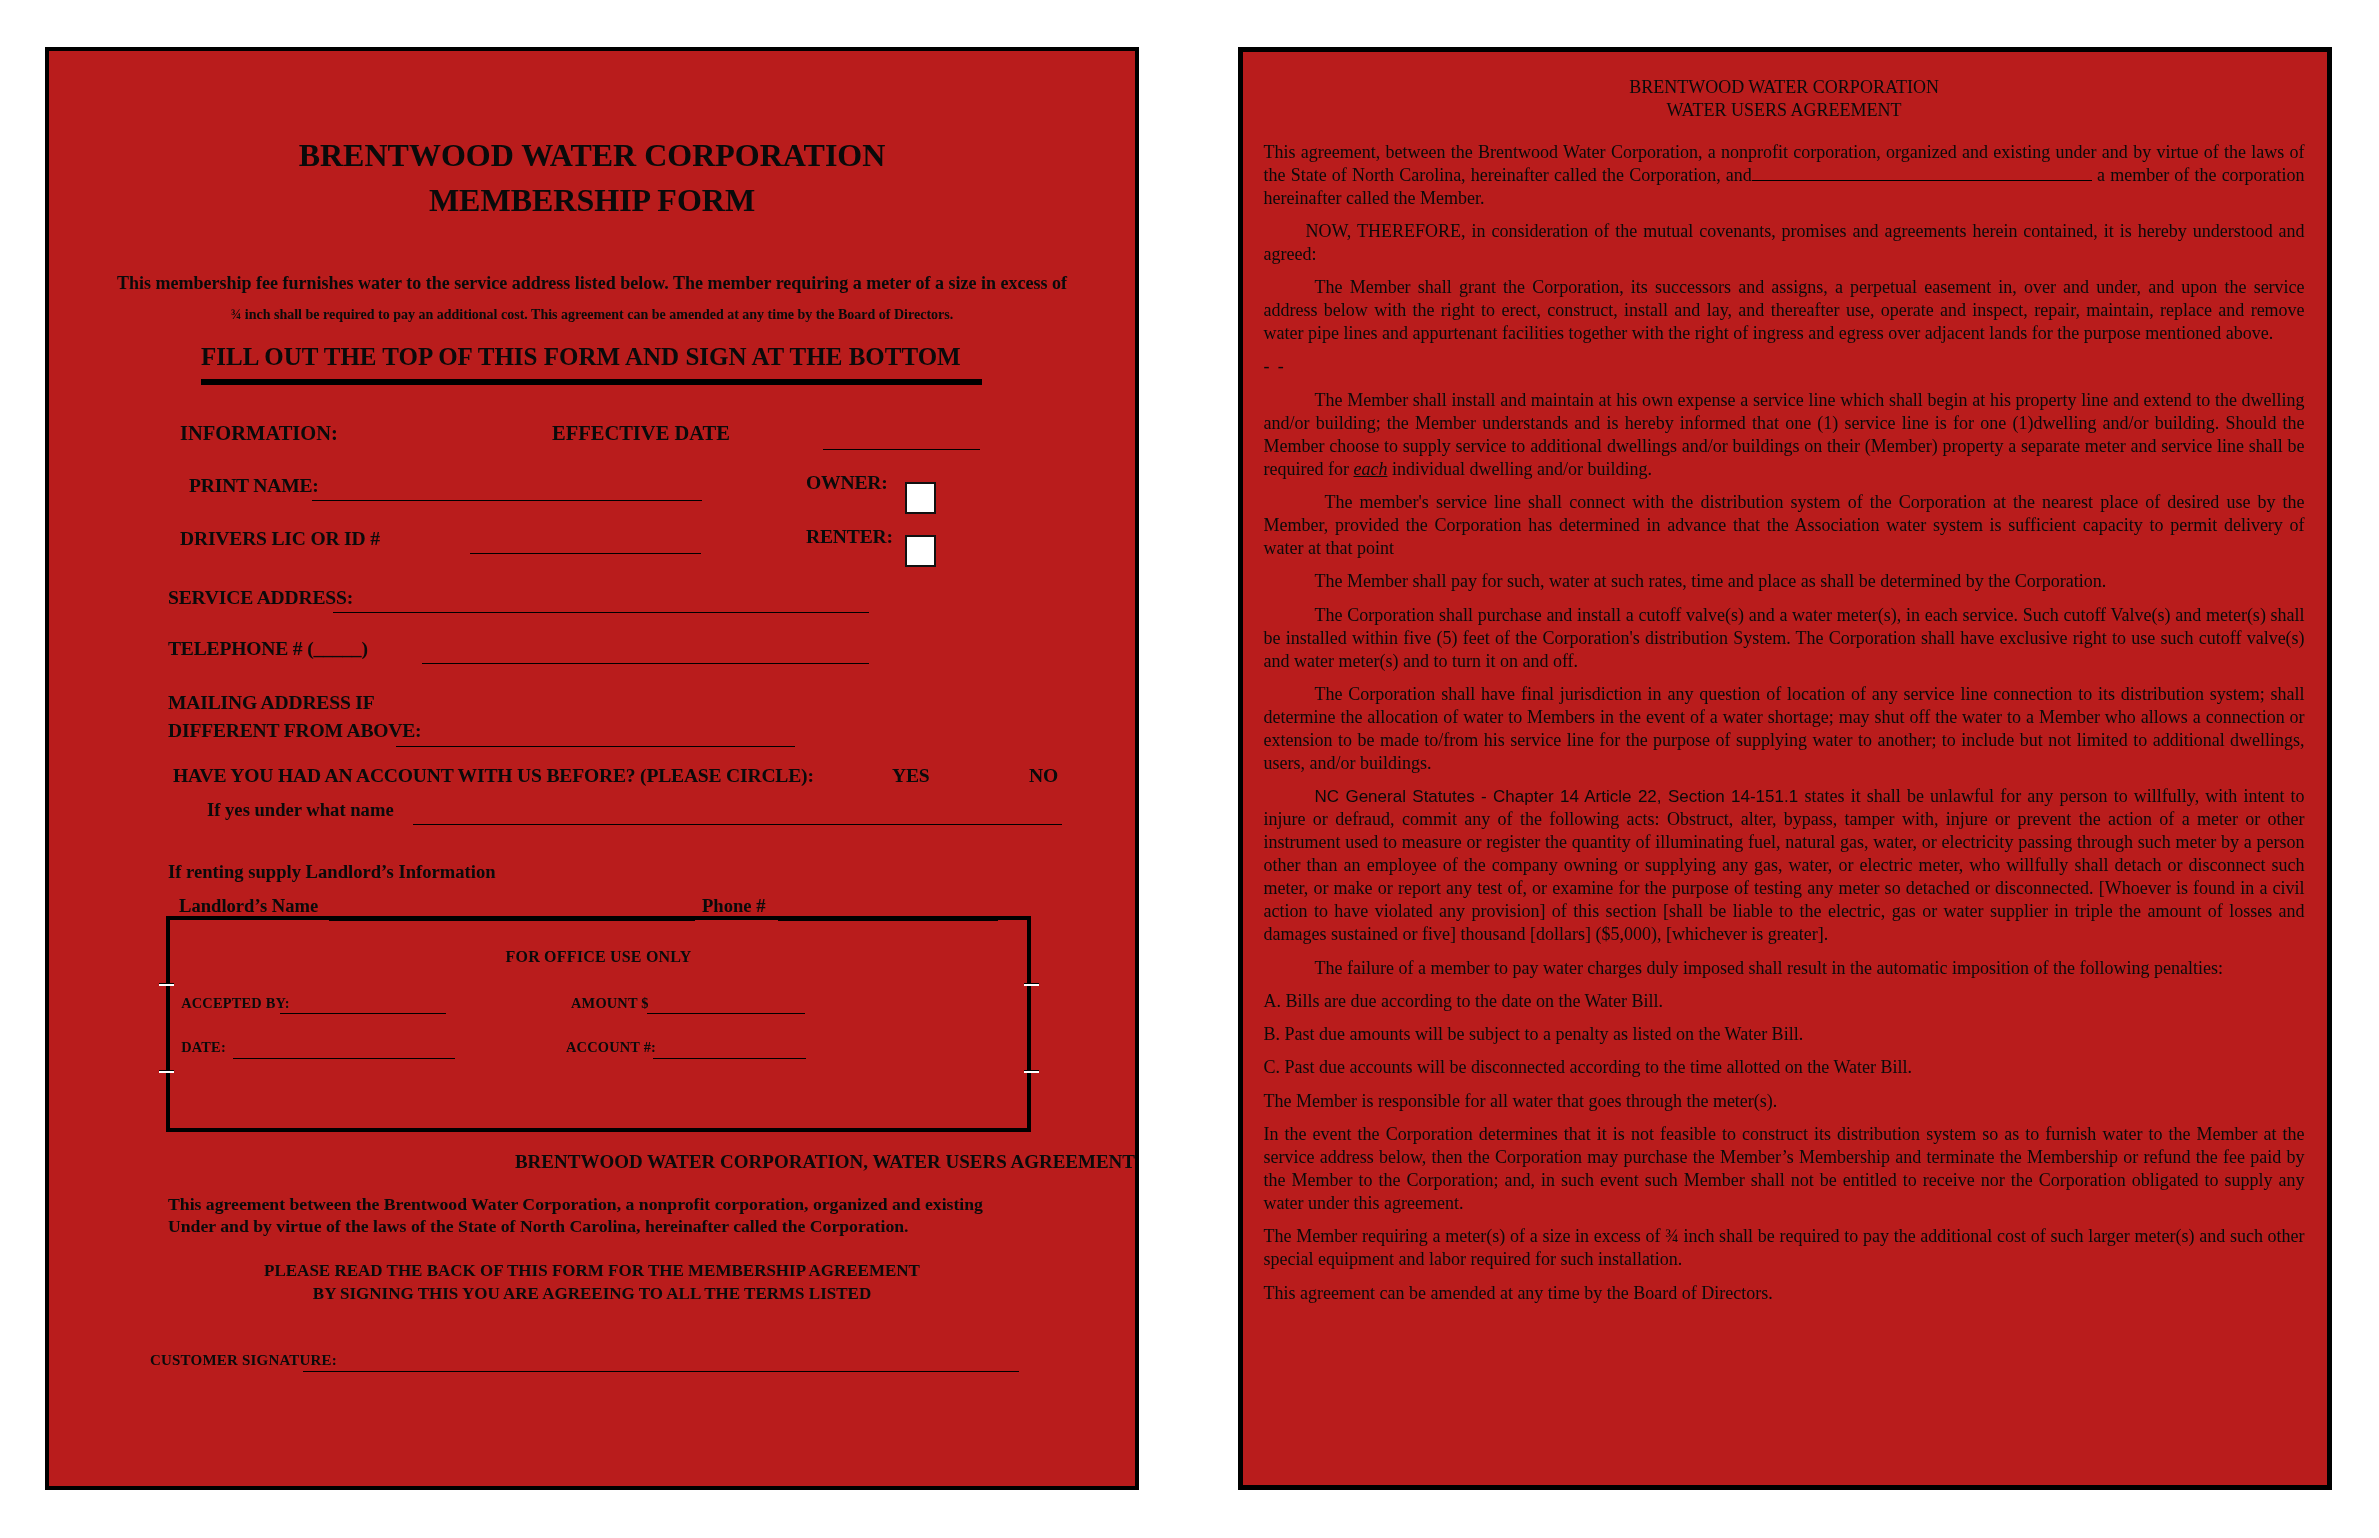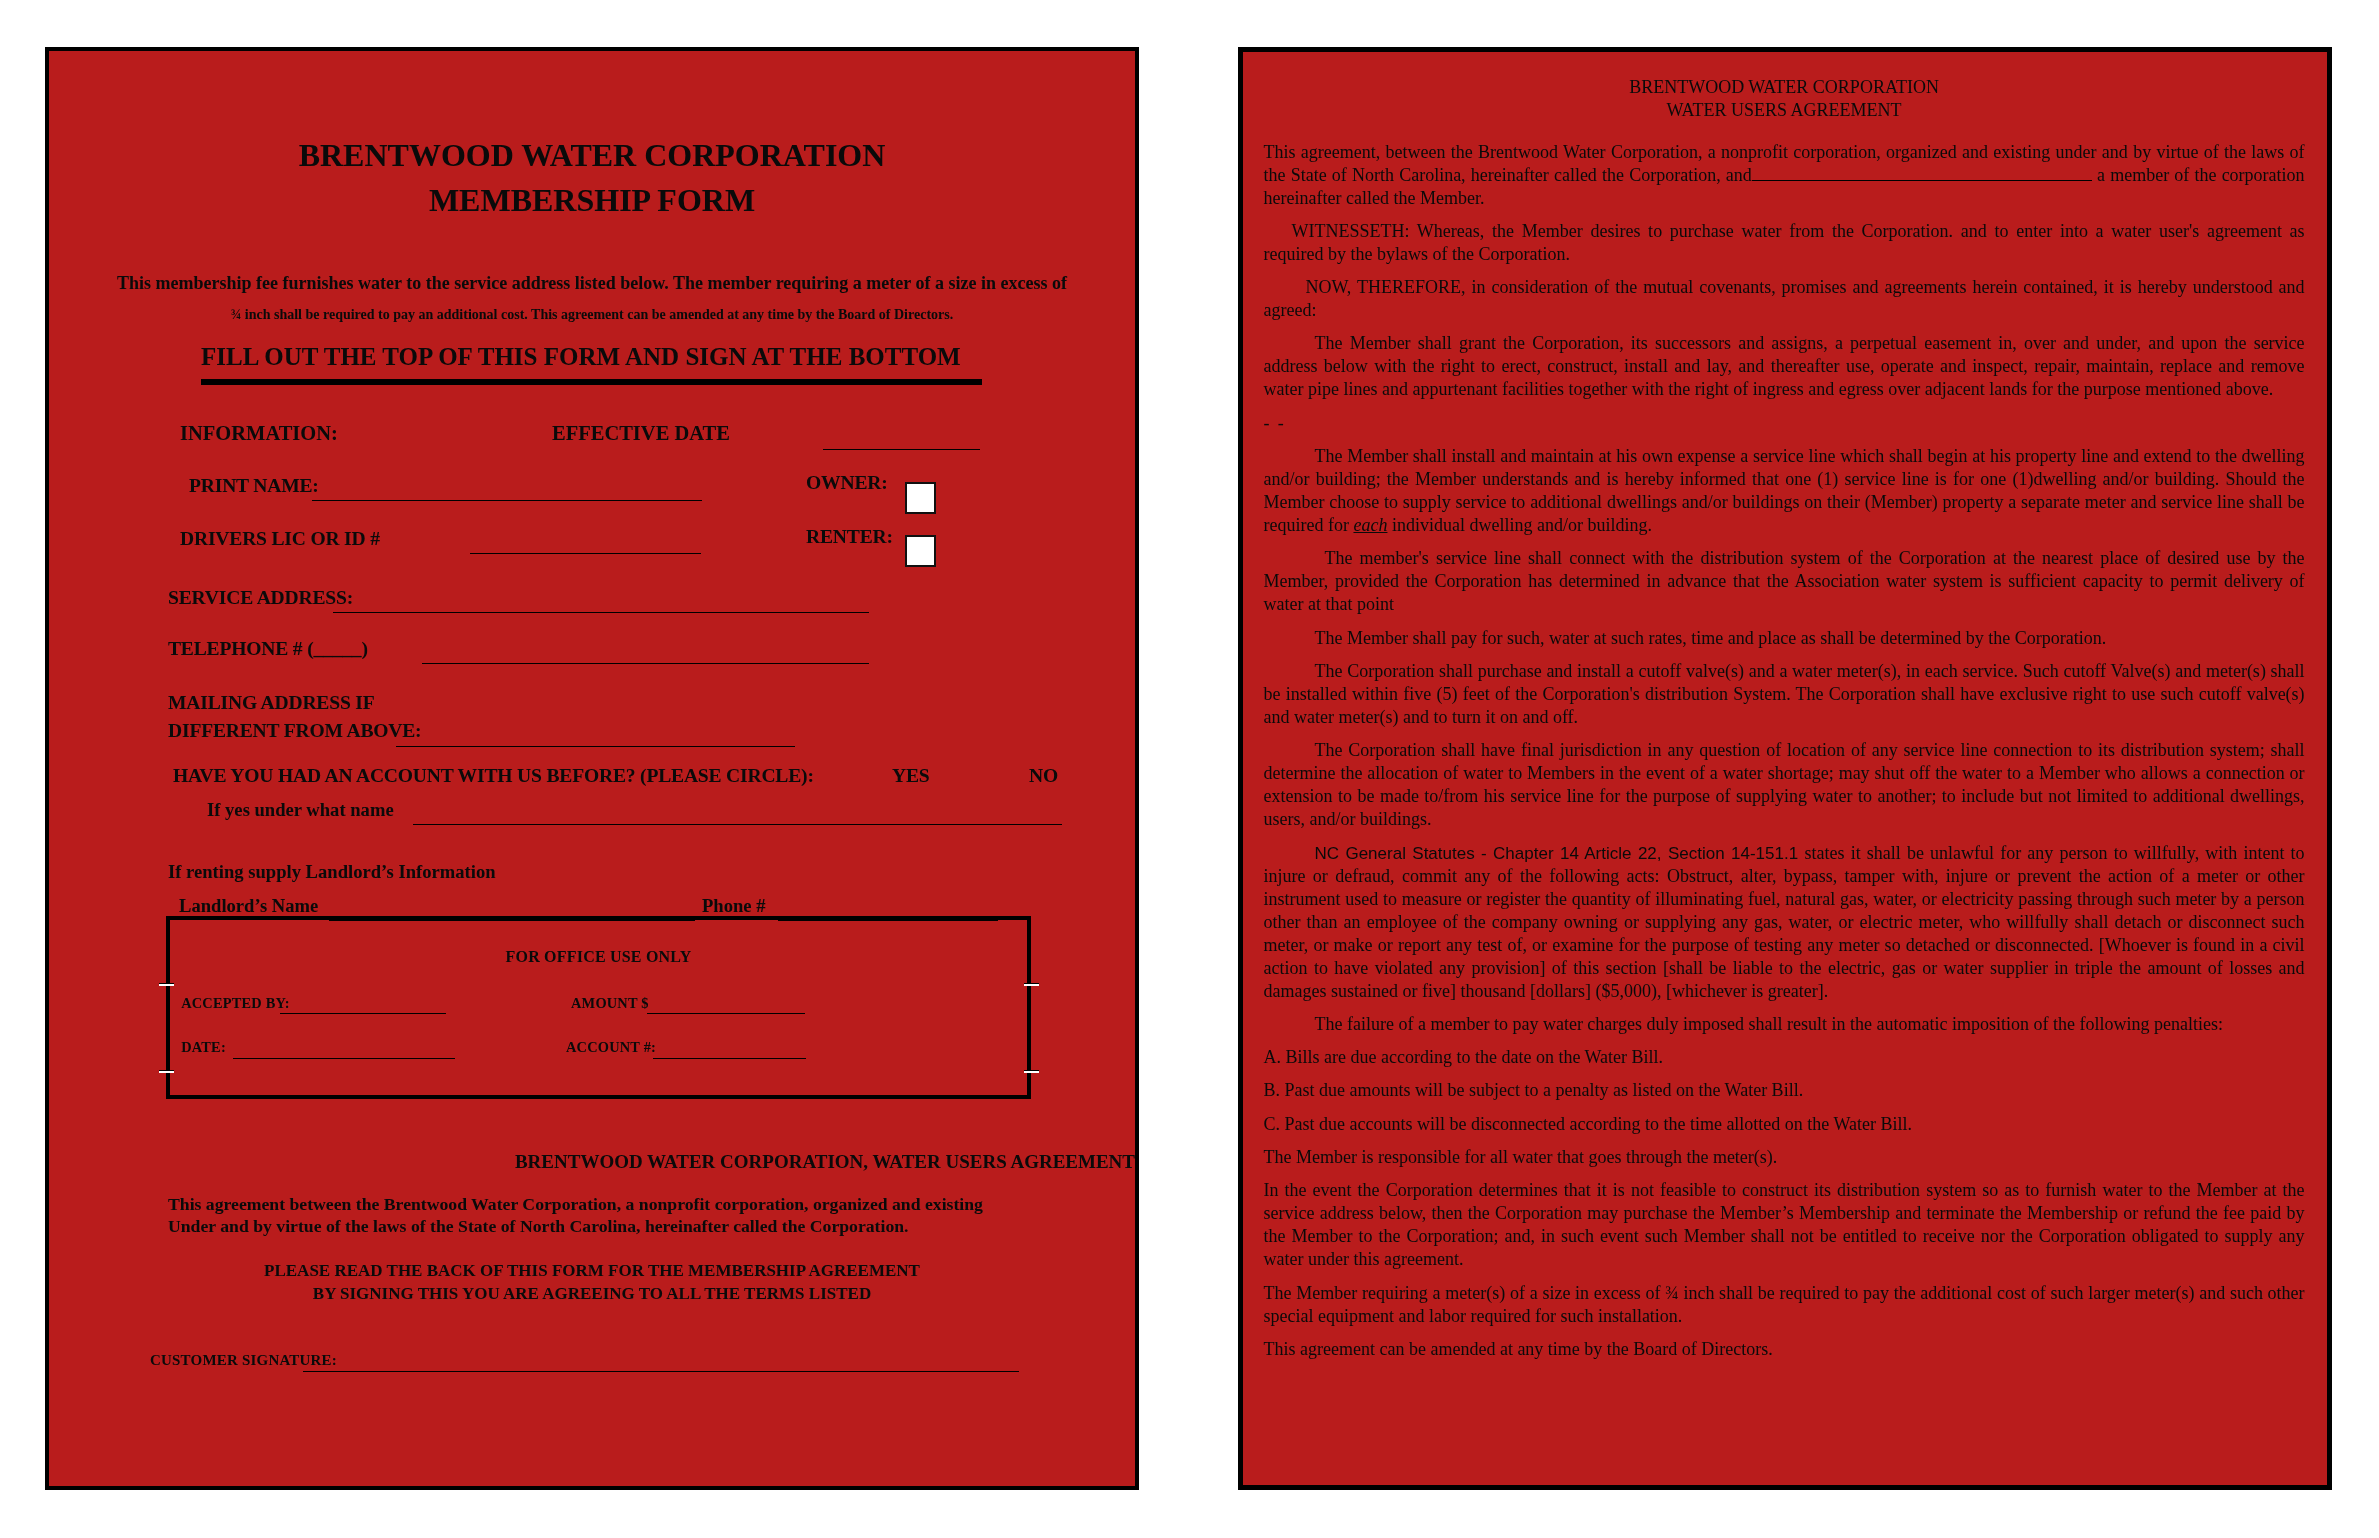--- a/index.html
+++ b/index.html
@@ -14,21 +14,21 @@
   #right-page { left:1238px; border-width:5.6px; }
 
   
   .abs { position:absolute; white-space:nowrap; }
   .ctr { position:absolute; left:0; width:100%; text-align:center; white-space:nowrap; }
   .b { font-weight:bold; }
   .uline { position:absolute; height:0; border-bottom:1.9px solid #000; }
   .formlabel { font-weight:bold; font-size:19.6px; letter-spacing:-0.2px; }
   .cbox { position:absolute; width:31px; height:32px; border:2.8px solid #111; background:#fff; }
 
-  #office-box { position:absolute; left:117px; top:865px; width:865px; height:183px; border:4.7px solid #000; }
+  #office-box { position:absolute; left:117px; top:865px; width:865px; height:216px; border:4.7px solid #000; }
   .tick { position:absolute; width:15px; height:2.8px; background:#fff; border-top:1.9px solid #000; }
   .boxlabel { font-weight:bold; font-size:14.4px; letter-spacing:0.2px; }
 
   
   #agreement-inner { padding:24px 22.4px 0 20.5px; }
   #agreement-inner h1, #agreement-inner h2 {
     font-size:18px; font-weight:normal; text-align:center; line-height:23px;
   }
   #agreement-body { margin-top:18.6px; }
   #agreement-body p {
@@ -126,21 +126,20 @@
   <div class="abs b" style="left:101px; top:1301px; font-size:15px; letter-spacing:0.2px;">CUSTOMER SIGNATURE:</div>
   <div class="uline" style="left:254px; top:1320px; width:716px;"></div>
 </div>
 
 <div class="page" id="right-page">
   <div id="agreement-inner">
     <h1>BRENTWOOD WATER CORPORATION</h1>
     <h2>WATER USERS AGREEMENT</h2>
     <div id="agreement-body">
         <p><span>This agreement, between the Brentwood Water Corporation, a nonprofit corporation, organized and existing under and by virtue of the laws of the State of North Carolina, hereinafter called the Corporation, and</span><span class="blank"></span><span> a member of the corporation hereinafter called the Member.</span></p>
-        <p class="ind-sm">WITNESSETH: Whereas, the Member desires to purchase water from the Corporation. and to enter into a water user's agreement as required by the bylaws of the Corporation.</p>
         <p class="ind-md">NOW, THEREFORE, in consideration of the mutual covenants, promises and agreements herein contained, it is hereby understood and agreed:</p>
         <p class="ind">The Member shall grant the Corporation, its successors and assigns, a perpetual easement in, over and under, and upon the service address below with the right to erect, construct, install and lay, and thereafter use, operate and inspect, repair, maintain, replace and remove water pipe lines and appurtenant facilities together with the right of ingress and egress over adjacent lands for the purpose mentioned above.</p>
         <p class="dashes">- -</p>
         <p class="ind"><span>The Member shall install and maintain at his own expense a service line which shall begin at his property line and extend to the dwelling and/or building; the Member understands and is hereby informed that one (1) service line is for one (1)dwelling and/or building. Should the Member choose to supply service to additional dwellings and/or buildings on their (Member) property a separate meter and service line shall be required for </span><span class="iu">each</span><span> individual dwelling and/or building.</span></p>
         <p class="ind-lg">The member's service line shall connect with the distribution system of the Corporation at the nearest place of desired use by the Member, provided the Corporation has determined in advance that the Association water system is sufficient capacity to permit delivery of water at that point</p>
         <p class="ind">The Member shall pay for such, water at such rates, time and place as shall be determined by the Corporation.</p>
         <p class="ind gap-top">The Corporation shall purchase and install a cutoff valve(s) and a water meter(s), in each service. Such cutoff Valve(s) and meter(s) shall be installed within five (5) feet of the Corporation's distribution System. The Corporation shall have exclusive right to use such cutoff valve(s) and water meter(s) and to turn it on and off.</p>
         <p class="ind gap-top">The Corporation shall have final jurisdiction in any question of location of any service line connection to its distribution system; shall determine the allocation of water to Members in the event of a water shortage; may shut off the water to a Member who allows a connection or extension to be made to/from his service line for the purpose of supplying water to another; to include but not limited to additional dwellings, users, and/or buildings.</p>
         <p class="ind gap-top"><span class="sans">NC General Statutes - Chapter 14 Article 22, Section 14-151.1 </span><span>states it shall be unlawful for any person to willfully, with intent to injure or defraud, commit any of the following acts:  Obstruct, alter, bypass, tamper with, injure or prevent the action of a meter or other instrument used to measure or register the quantity of illuminating fuel, natural gas, water, or electricity passing through such meter by a person other than an employee of the company owning or supplying any gas, water, or electric meter, who willfully shall detach or disconnect such meter, or make or report any test of, or examine for the purpose of testing any meter so detached or disconnected.  [Whoever is found in a civil action to have violated any provision] of this section [shall be liable to the electric, gas or water supplier in triple the amount of losses and damages sustained or five] thousand [dollars] ($5,000), [whichever is greater].</span></p>
         <p class="ind gap-top">The failure of a member to pay water charges duly imposed shall result in the automatic imposition of the following penalties:</p>

